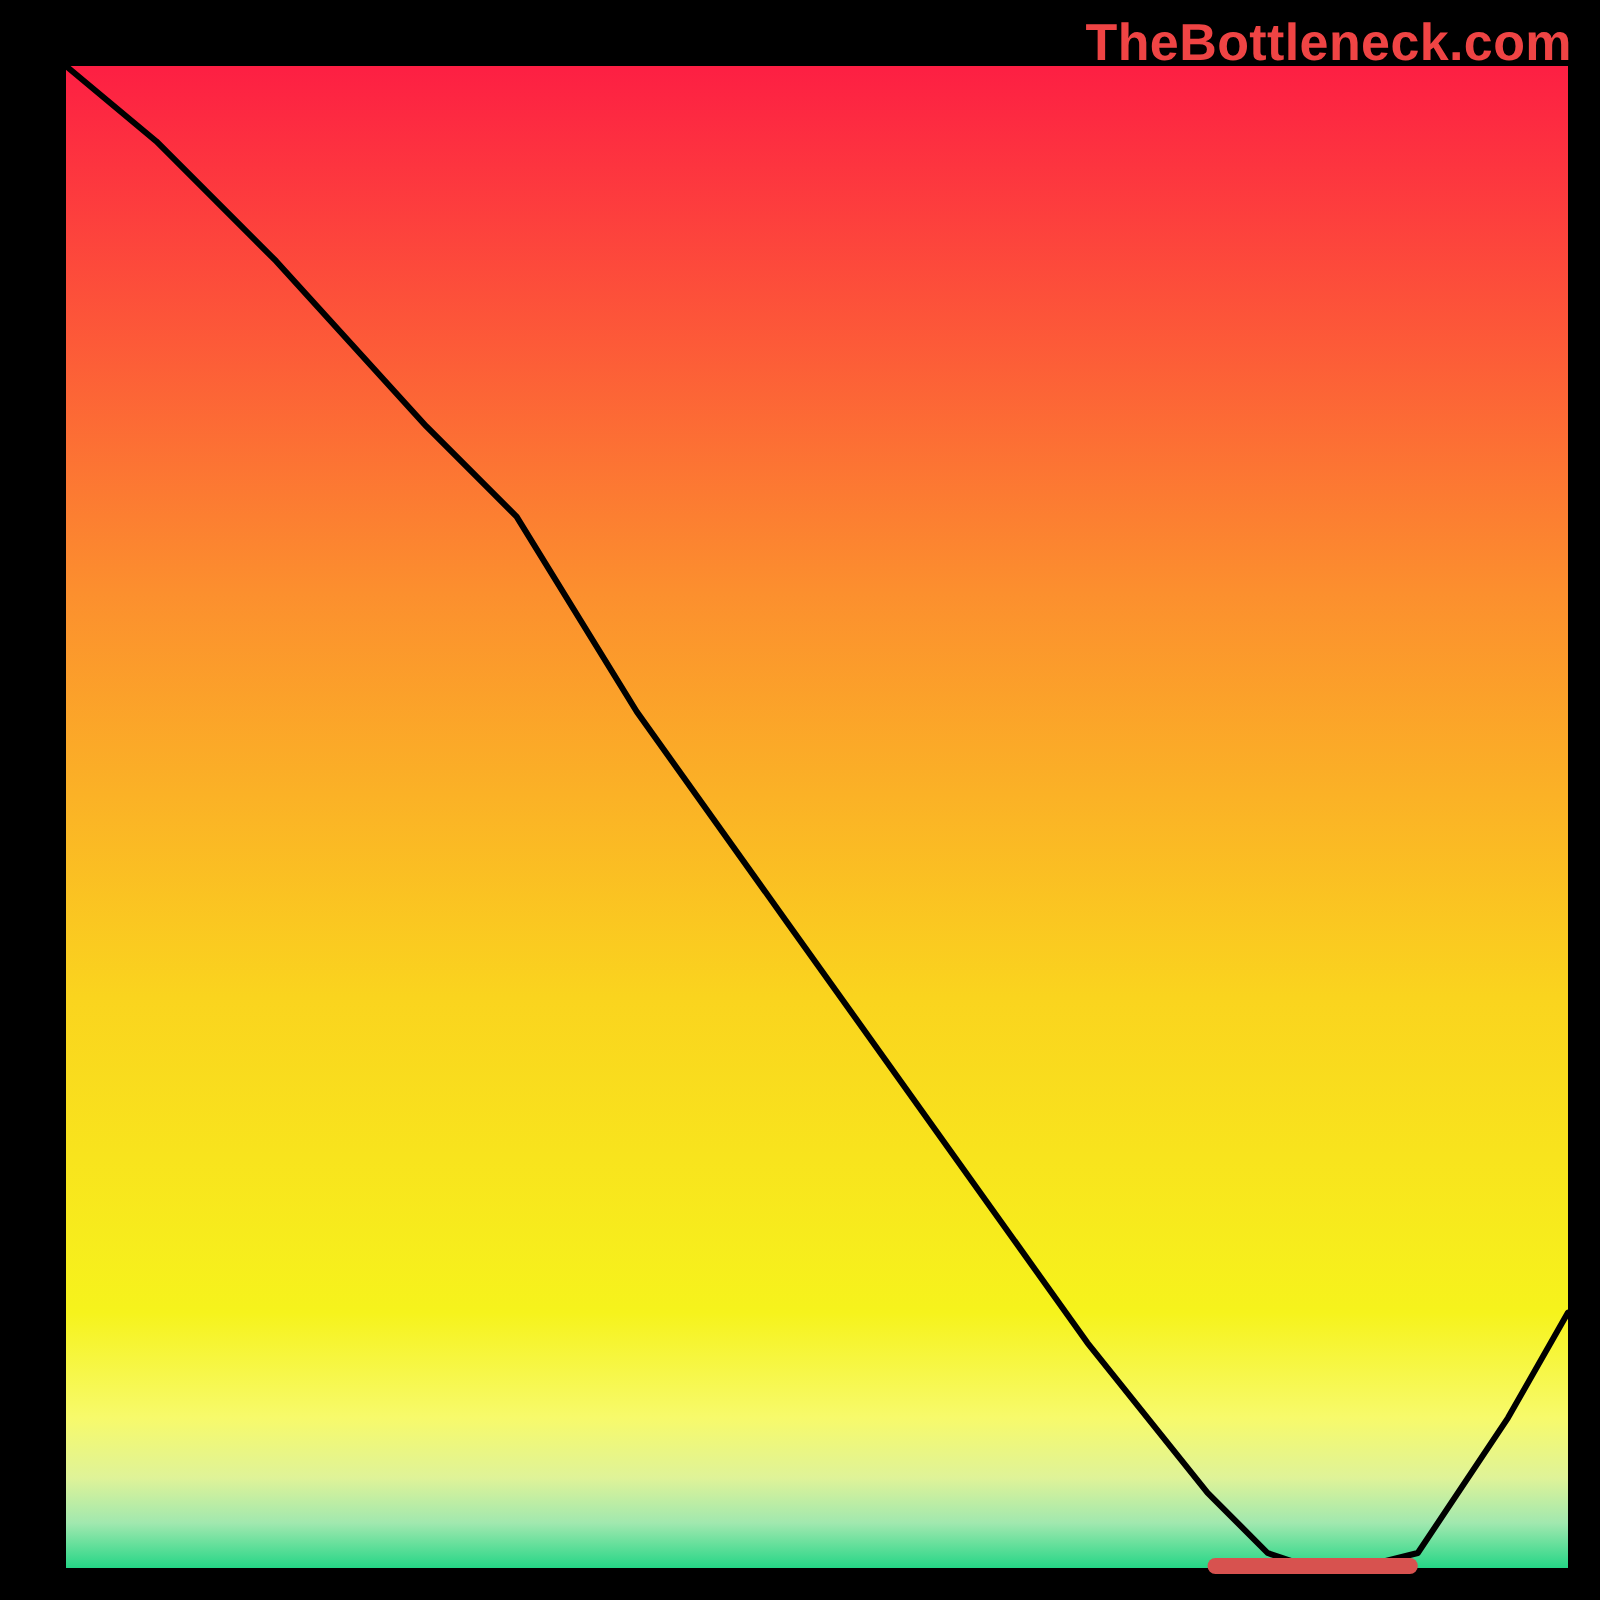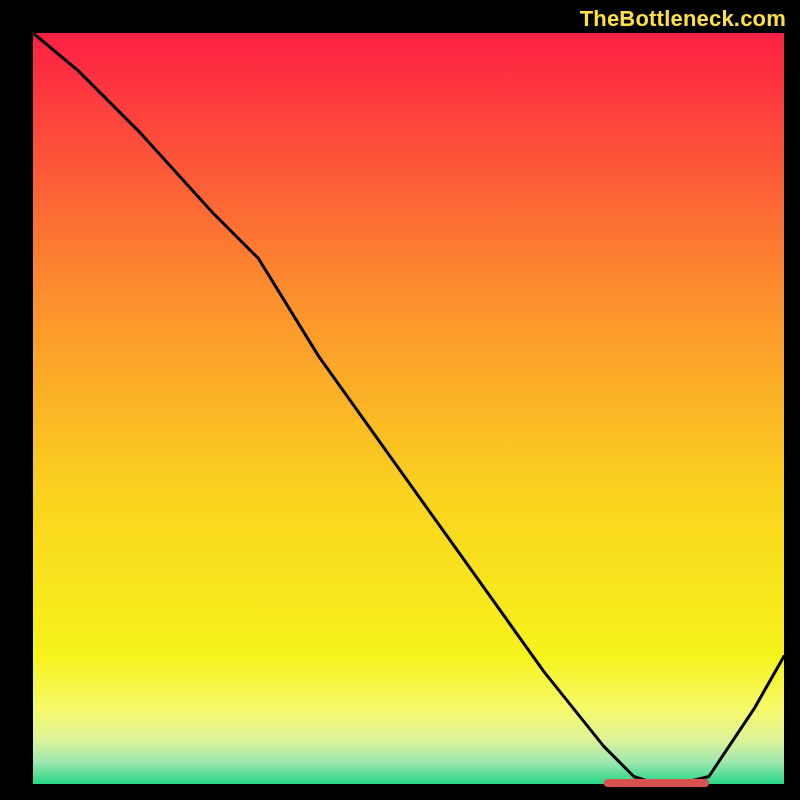--- a/index.html
+++ b/index.html
@@ -13,23 +13,23 @@
   .wrap {
     position: relative;
     width: 800px;
     height: 800px;
   }
   .watermark {
     position: absolute;
     top: 6px;
     right: 14px;
     font-family: Arial, Helvetica, sans-serif;
-    font-size: 22px;
+    font-size: 26px;
     font-weight: bold;
-    color: #fde047;
+    color: #ef4444;
     letter-spacing: 0.2px;
     z-index: 5;
     user-select: none;
   }
   svg {
     position: absolute;
     left: 0;
     top: 0;
   }
 </style>

